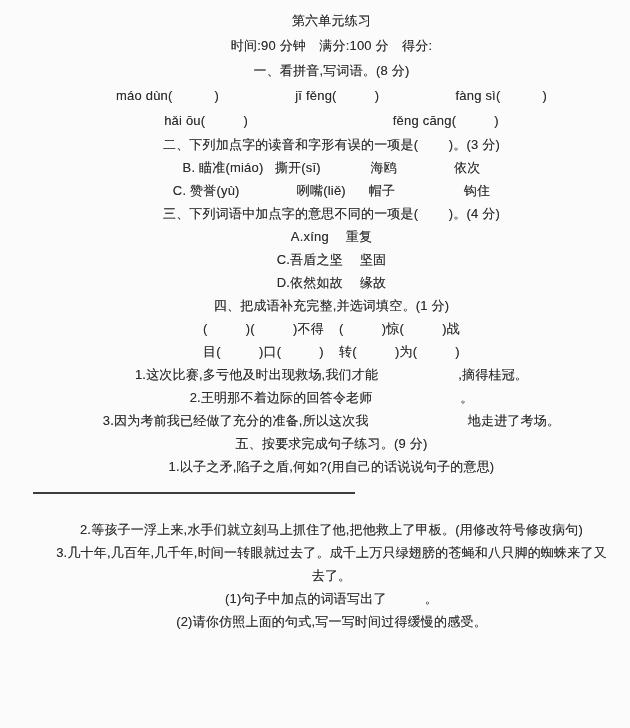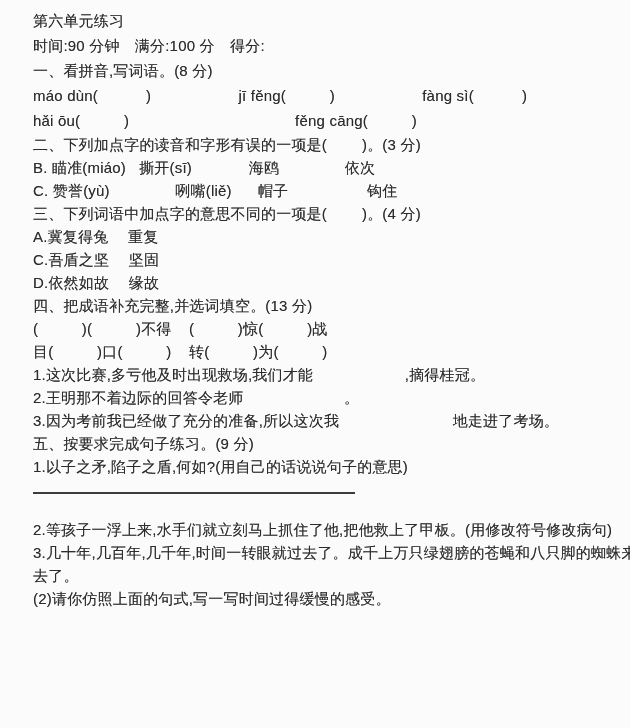--- a/index.html
+++ b/index.html
@@ -8,24 +8,25 @@
     height: 728px;
     background: #fbfbfb;
     overflow: hidden;
     font-family: "Liberation Sans", sans-serif;
     color: #2c2c2c;
     text-shadow: 0 0 0.6px rgba(60,60,60,0.55);
   }
   .doc { padding: 8px 0 0 33px; }
   .line {
     white-space: pre;
-    font-size: 15px;
+    font-size: 13px;
     height: 23px;
     line-height: 23px;
     letter-spacing: 0.2px;
+    text-align: center;
   }
   .lh25 { height: 25px; line-height: 25px; }
   .rule {
     width: 322px;
     height: 0;
     border-top: 2px solid #3c3c3c;
     margin: 14px 0 24px 0;
   }
 </style>
 </head>
@@ -38,34 +39,35 @@
 
   <div class="line lh25">一、看拼音,写词语。(8 分)</div>
   <div class="line lh25">máo dùn(           )                    jī fěng(          )                    fàng sì(           )</div>
   <div class="line lh25">hǎi ōu(          )                                      fěng cāng(          )</div>
 
   <div class="line">二、下列加点字的读音和字形有误的一项是(        )。(3 分)</div>
   <div class="line">B. 瞄准(miáo)   撕开(sī)             海鸥               依次</div>
   <div class="line">C. 赞誉(yù)               咧嘴(liě)      帽子                  钩住</div>
 
   <div class="line">三、下列词语中加点字的意思不同的一项是(        )。(4 分)</div>
-  <div class="line">A.冀复得兔　 重复</div>
+  <div class="line">A.xíng　 重复</div>
   <div class="line">C.吾盾之坚　 坚固</div>
   <div class="line">D.依然如故　 缘故</div>
 
-  <div class="line">四、把成语补充完整,并选词填空。(13 分)</div>
+  <div class="line">四、把成语补充完整,并选词填空。(1 分)</div>
   <div class="line">(          )(          )不得    (          )惊(          )战</div>
   <div class="line">目(          )口(          )    转(          )为(          )</div>
   <div class="line">1.这次比赛,多亏他及时出现救场,我们才能                     ,摘得桂冠。</div>
   <div class="line">2.王明那不着边际的回答令老师                       。</div>
   <div class="line">3.因为考前我已经做了充分的准备,所以这次我                          地走进了考场。</div>
 
   <div class="line">五、按要求完成句子练习。(9 分)</div>
   <div class="line">1.以子之矛,陷子之盾,何如?(用自己的话说说句子的意思)</div>
 
   <div class="rule"></div>
 
   <div class="line">2.等孩子一浮上来,水手们就立刻马上抓住了他,把他救上了甲板。(用修改符号修改病句)</div>
   <div class="line">3.几十年,几百年,几千年,时间一转眼就过去了。成千上万只绿翅膀的苍蝇和八只脚的蜘蛛来了又</div>
   <div class="line">去了。</div>
+  <div class="line">(1)句子中加点的词语写出了          。</div>
   <div class="line">(2)请你仿照上面的句式,写一写时间过得缓慢的感受。</div>
 
 </div>
 
 </body></html>

